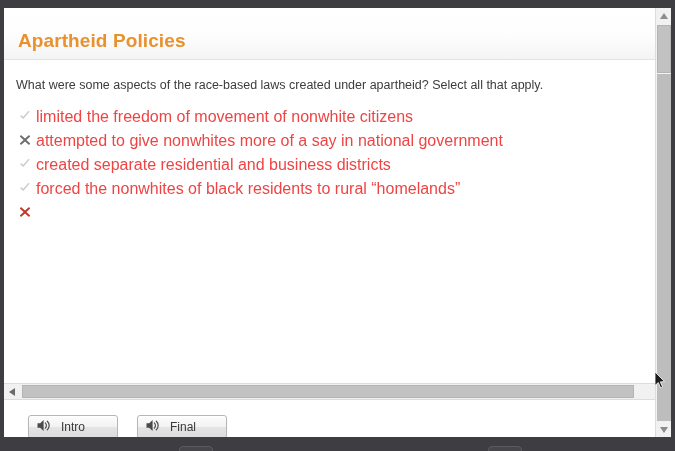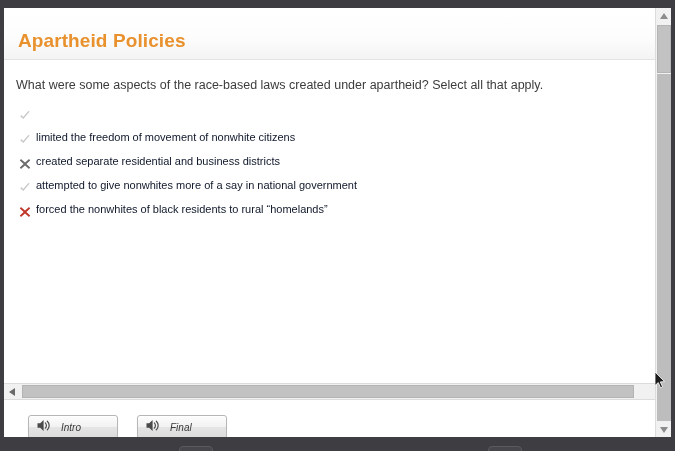--- a/index.html
+++ b/index.html
@@ -127,23 +127,22 @@
     left: 0;
     top: 0;
     width: 18px;
     height: 24px;
     text-align: center;
   }
   .answer-icon svg { display: block; margin: 5px auto 0; }
   .answer-text {
     display: inline-block;
     margin-left: 20px;
-    font-size: 11px;
-    color: #0f172a;
-    margin-top: 20px;
+    font-size: 16px;
+    color: #ef4444;
   }
 
   
   .hscroll {
     position: absolute;
     left: 0;
     top: 375px;
     width: 667px;
     height: 17px;
     background: #f1f1f1;
@@ -192,23 +191,22 @@
     box-shadow: 0 1px 1px rgba(0,0,0,0.10), inset 0 1px 0 #ffffff;
     box-sizing: border-box;
     display: flex;
     align-items: center;
     gap: 9px;
     cursor: pointer;
   }
   .audio-btn.intro { left: 24px; width: 90px; }
   .audio-btn.final { left: 133px; width: 90px; }
   .audio-btn .label {
-    font-size: 10px;
+    font-size: 12px;
     color: #3a3a3a;
-    font-style: italic;
   }
 
   
   .vscroll {
     position: absolute;
     left: 655px;
     top: 8px;
     width: 16px;
     height: 429px;
     background: #f1f1f1;
@@ -279,33 +277,33 @@
             <svg width="12" height="12" viewBox="0 0 12 12">
               <path d="M1.2 6.2 L4.3 9.1 L10.7 1.6 L9.3 1.0 L4.2 7.0 L2.2 5.1 Z" fill="#c9c9c9"></path>
             </svg>
           </span>
           <span class="answer-text">limited the freedom of movement of nonwhite citizens</span>
         </div>
 
         <div class="answer-row">
           <span class="answer-icon">
             <svg width="12" height="12" viewBox="0 0 12 12">
+              <path d="M2.0 1.0 L6.0 4.6 L10.0 1.0 L11.2 2.4 L7.4 6.0 L11.2 9.6 L10.0 11.0 L6.0 7.4 L2.0 11.0 L0.8 9.6 L4.6 6.0 L0.8 2.4 Z" fill="#6e6e6e"></path>
+            </svg>
+          </span>
+          <span class="answer-text">attempted to give nonwhites more of a say in national government</span>
+        </div>
+
+        <div class="answer-row">
+          <span class="answer-icon">
+            <svg width="12" height="12" viewBox="0 0 12 12">
               <path d="M1.2 6.2 L4.3 9.1 L10.7 1.6 L9.3 1.0 L4.2 7.0 L2.2 5.1 Z" fill="#c9c9c9"></path>
             </svg>
           </span>
           <span class="answer-text">created separate residential and business districts</span>
-        </div>
-
-        <div class="answer-row">
-          <span class="answer-icon">
-            <svg width="12" height="12" viewBox="0 0 12 12">
-              <path d="M2.0 1.0 L6.0 4.6 L10.0 1.0 L11.2 2.4 L7.4 6.0 L11.2 9.6 L10.0 11.0 L6.0 7.4 L2.0 11.0 L0.8 9.6 L4.6 6.0 L0.8 2.4 Z" fill="#6e6e6e"></path>
-            </svg>
-          </span>
-          <span class="answer-text">attempted to give nonwhites more of a say in national government</span>
         </div>
 
         <div class="answer-row">
           <span class="answer-icon">
             <svg width="12" height="12" viewBox="0 0 12 12">
               <path d="M1.2 6.2 L4.3 9.1 L10.7 1.6 L9.3 1.0 L4.2 7.0 L2.2 5.1 Z" fill="#c9c9c9"></path>
             </svg>
           </span>
           <span class="answer-text">forced the nonwhites of black residents to rural “homelands”</span>
         </div>

